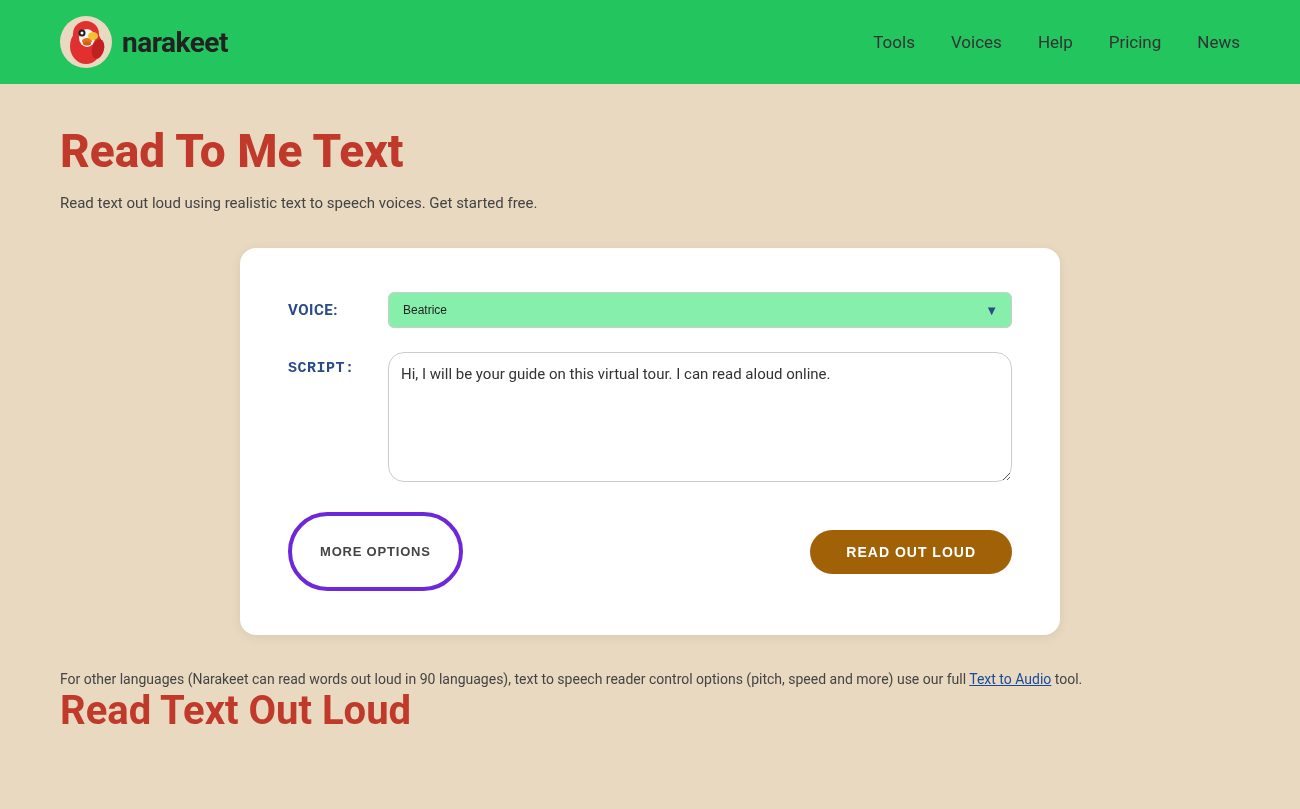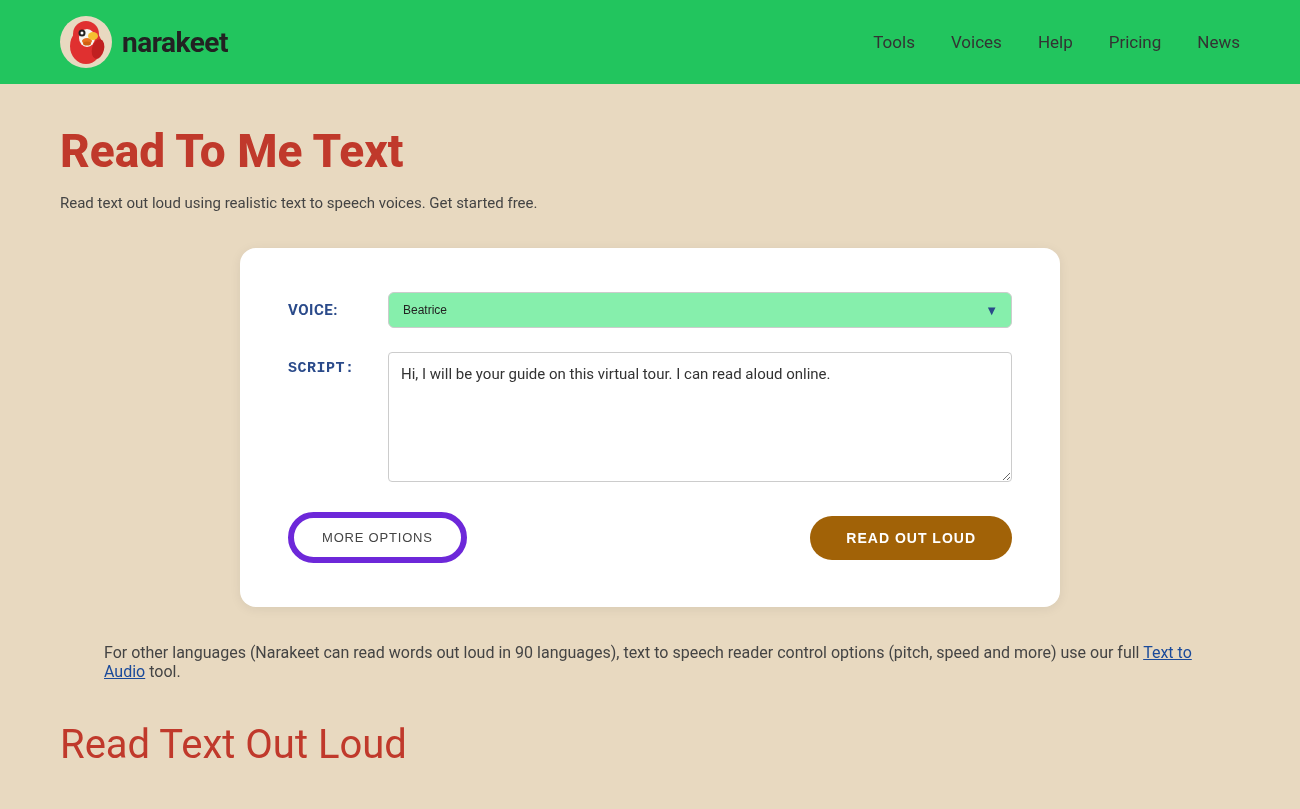--- a/index.html
+++ b/index.html
@@ -145,42 +145,42 @@
       font-family: Liberation Mono, monospace;
     }
 
     .script-textarea {
       flex: 1;
       height: 130px;
       padding: 10px 12px;
       font-size: 15px;
       color: #333;
       border: 1px solid #ccc;
-      border-radius: 4px;
+      border-radius: 16px;
       resize: both;
       outline: none;
       font-family: inherit;
       line-height: 1.5;
     }
 
     .button-row {
       display: flex;
       align-items: center;
       justify-content: space-between;
       margin-top: 10px;
     }
 
     .btn-more-options {
-      padding: 12px 28px;
+      padding: 28px 28px;
       font-size: 13px;
-      font-weight: 400;
+      font-weight: 700;
       letter-spacing: 0.8px;
       color: #444;
       background: transparent;
-      border: 6px solid #6d28d9;
+      border: 4px solid #6d28d9;
       border-radius: 50px;
       cursor: pointer;
       text-transform: uppercase;
     }
 
     .btn-read-out-loud {
       padding: 14px 36px;
       font-size: 14px;
       font-weight: 700;
       letter-spacing: 1px;
@@ -188,36 +188,34 @@
       background: #a16207;
       border: none;
       border-radius: 50px;
       cursor: pointer;
       text-transform: uppercase;
     }
 
     
     .footer-text {
       margin-top: 36px;
-      font-size: 16px;
+      font-size: 14px;
       color: #444;
       max-width: 1100px;
-      margin-left: 44px;
     }
 
     .footer-text a {
       color: #1a4a9a;
       text-decoration: underline;
     }
 
     .section-title {
       font-size: 40px;
-      font-weight: 400;
+      font-weight: 700;
       color: #c0392b;
-      margin-top: 40px;
     }
   </style>
 </head>
 <body>
 
 <header>
   <div class="logo-container">
 
     <svg class="logo-icon" viewBox="0 0 52 52" xmlns="http://www.w3.org/2000/svg">
       <circle cx="26" cy="26" r="26" fill="#e8d9c0"></circle>

